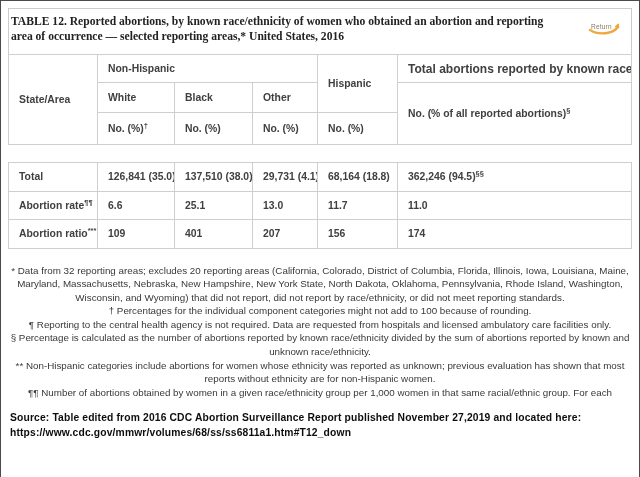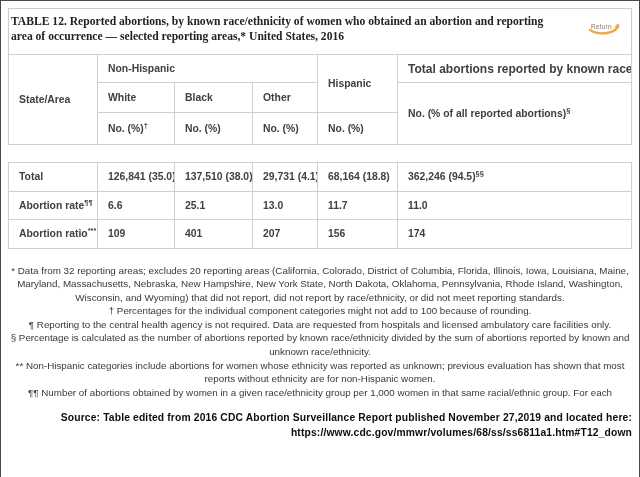--- a/index.html
+++ b/index.html
@@ -83,21 +83,20 @@
     text-align:center;
   }
   
   .source {
     margin:12px 0 0 2px;
     font-size:10.3px;
     font-weight:bold;
     line-height:14.5px;
     color:#0d0d0d;
     letter-spacing:0.15px;
-    text-align:right;
   }
 </style>
 </head>
 <body>
 
 <div class="page">
 
   <div class="title-box">
     <div class="title-text">TABLE 12. Reported abortions, by known race/ethnicity of women who obtained an abortion and reporting area of occurrence — selected reporting areas,* United States, 2016</div>
     <a class="return-link">

